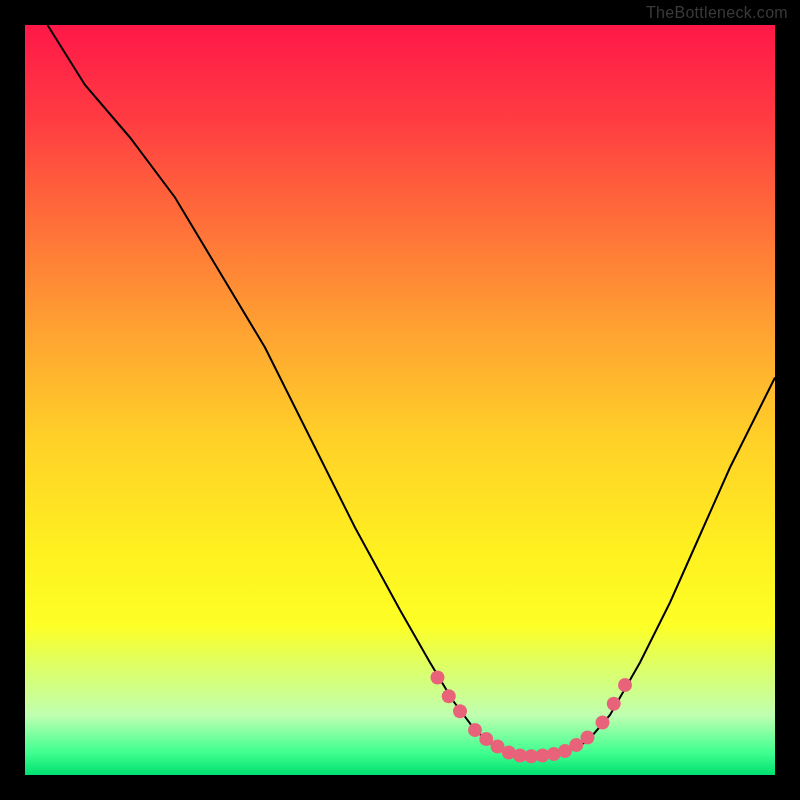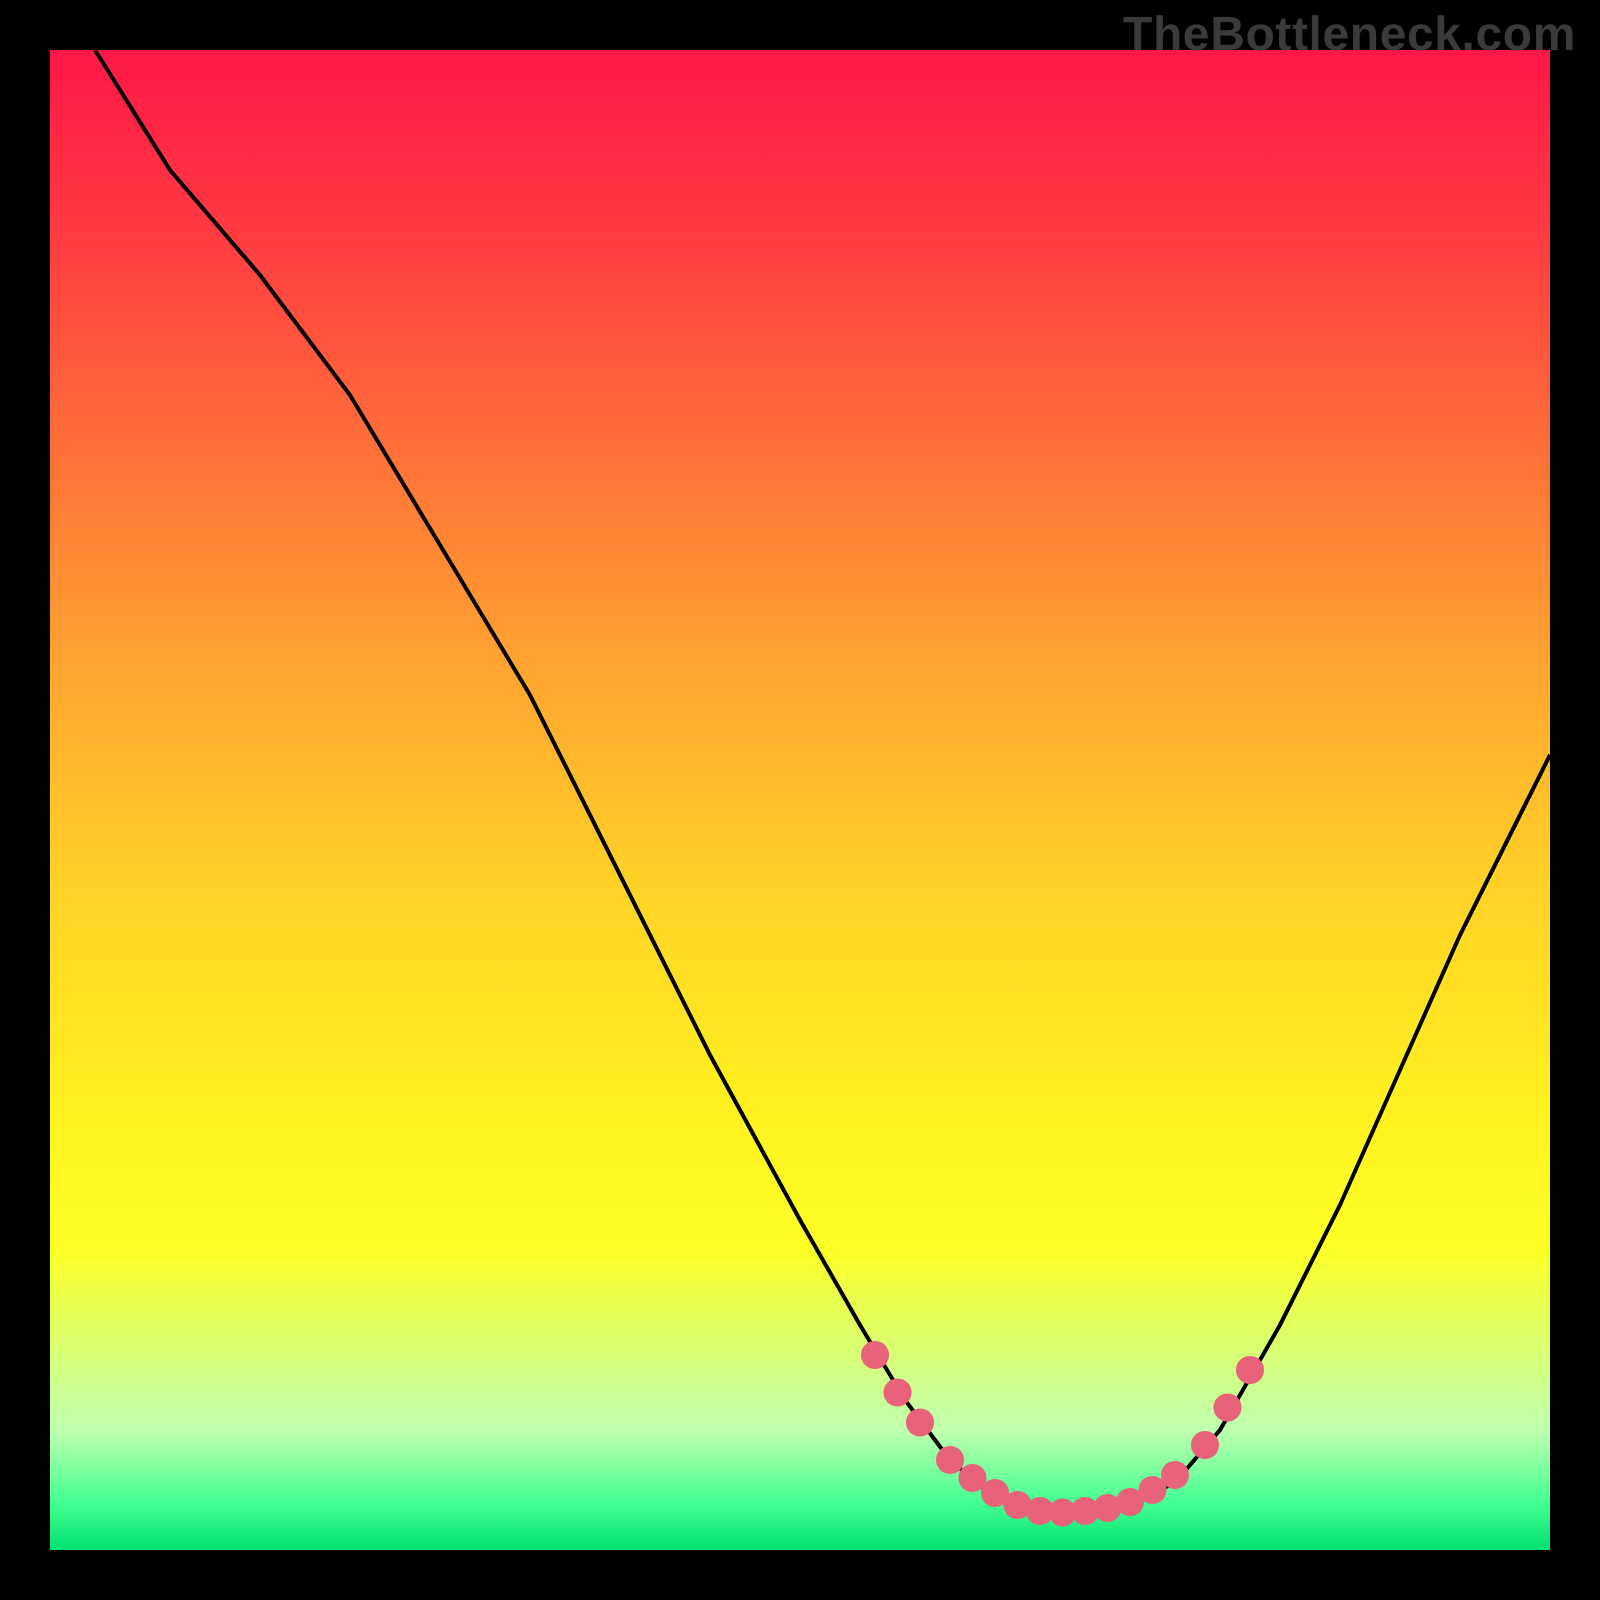--- a/index.html
+++ b/index.html
@@ -35,22 +35,22 @@
       #c0ffb0 92%,
       #40ff90 97%,
       #00e070 100%
     );
   }
   .watermark {
     position: absolute;
     top: 4px;
     right: 12px;
     color: #3a3a3a;
-    font-size: 24px;
-    font-weight: bold;
+    font-size: 16px;
+    font-weight: normal;
     letter-spacing: 0.3px;
   }
   svg {
     position: absolute;
     left: 0;
     top: 0;
   }
 </style>
 </head>
 <body>

